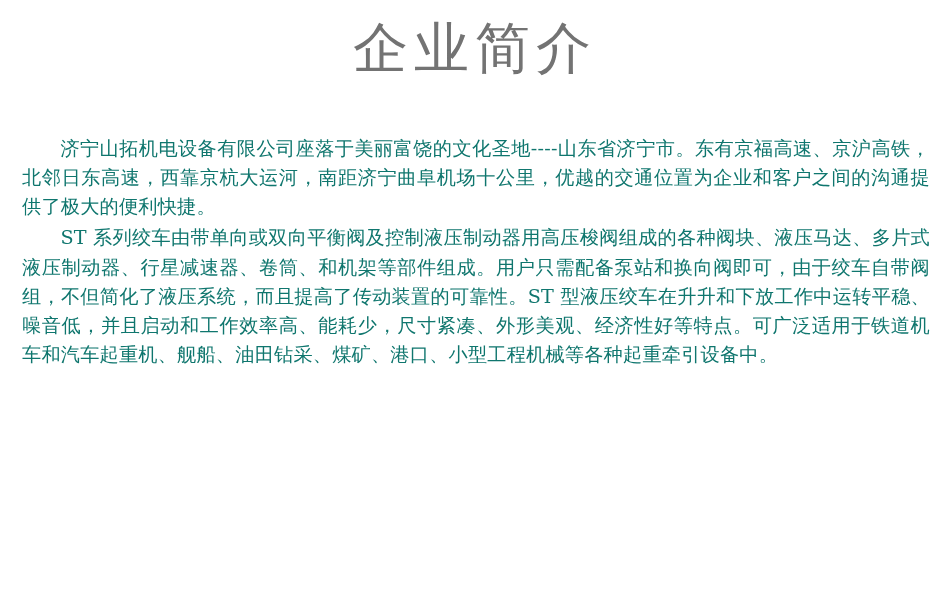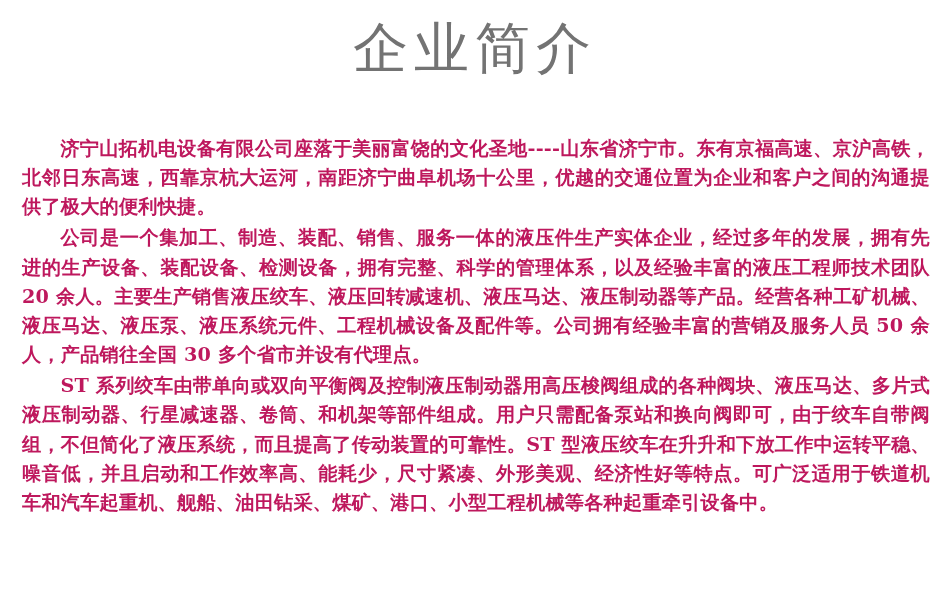--- a/index.html
+++ b/index.html
@@ -37,34 +37,32 @@
     padding: 0 20px 0 22px;
   }
   .para {
     font-family: "DejaVu Serif", "Liberation Serif", serif;
     font-size: 19.2px;
     line-height: 1.52;
     text-align: justify;
     text-justify: inter-ideograph;
     text-indent: 2em;
     margin: 0 0 2px 0;
-    color: #be185d;
+    color: #0f766e;
     letter-spacing: 0.2px;
-    font-weight: bold;
   }
   .para.last {
     margin-bottom: 0;
   }
 </style>
 </head>
 <body>
 
 <div class="page">
 
   <h1 class="doc-title">企业简介</h1>
 
   <div class="body-block">
     <p class="para">济宁山拓机电设备有限公司座落于美丽富饶的文化圣地----山东省济宁市。东有京福高速、京沪高铁，北邻日东高速，西靠京杭大运河，南距济宁曲阜机场十公里，优越的交通位置为企业和客户之间的沟通提供了极大的便利快捷。</p>
-    <p class="para">公司是一个集加工、制造、装配、销售、服务一体的液压件生产实体企业，经过多年的发展，拥有先进的生产设备、装配设备、检测设备，拥有完整、科学的管理体系，以及经验丰富的液压工程师技术团队 20 余人。主要生产销售液压绞车、液压回转减速机、液压马达、液压制动器等产品。经营各种工矿机械、液压马达、液压泵、液压系统元件、工程机械设备及配件等。公司拥有经验丰富的营销及服务人员 50 余人，产品销往全国 30 多个省市并设有代理点。</p>
     <p class="para last">ST 系列绞车由带单向或双向平衡阀及控制液压制动器用高压梭阀组成的各种阀块、液压马达、多片式液压制动器、行星减速器、卷筒、和机架等部件组成。用户只需配备泵站和换向阀即可，由于绞车自带阀组，不但简化了液压系统，而且提高了传动装置的可靠性。ST 型液压绞车在升升和下放工作中运转平稳、噪音低，并且启动和工作效率高、能耗少，尺寸紧凑、外形美观、经济性好等特点。可广泛适用于铁道机车和汽车起重机、舰船、油田钻采、煤矿、港口、小型工程机械等各种起重牵引设备中。</p>
   </div>
 
 </div>
 
 </body></html>

